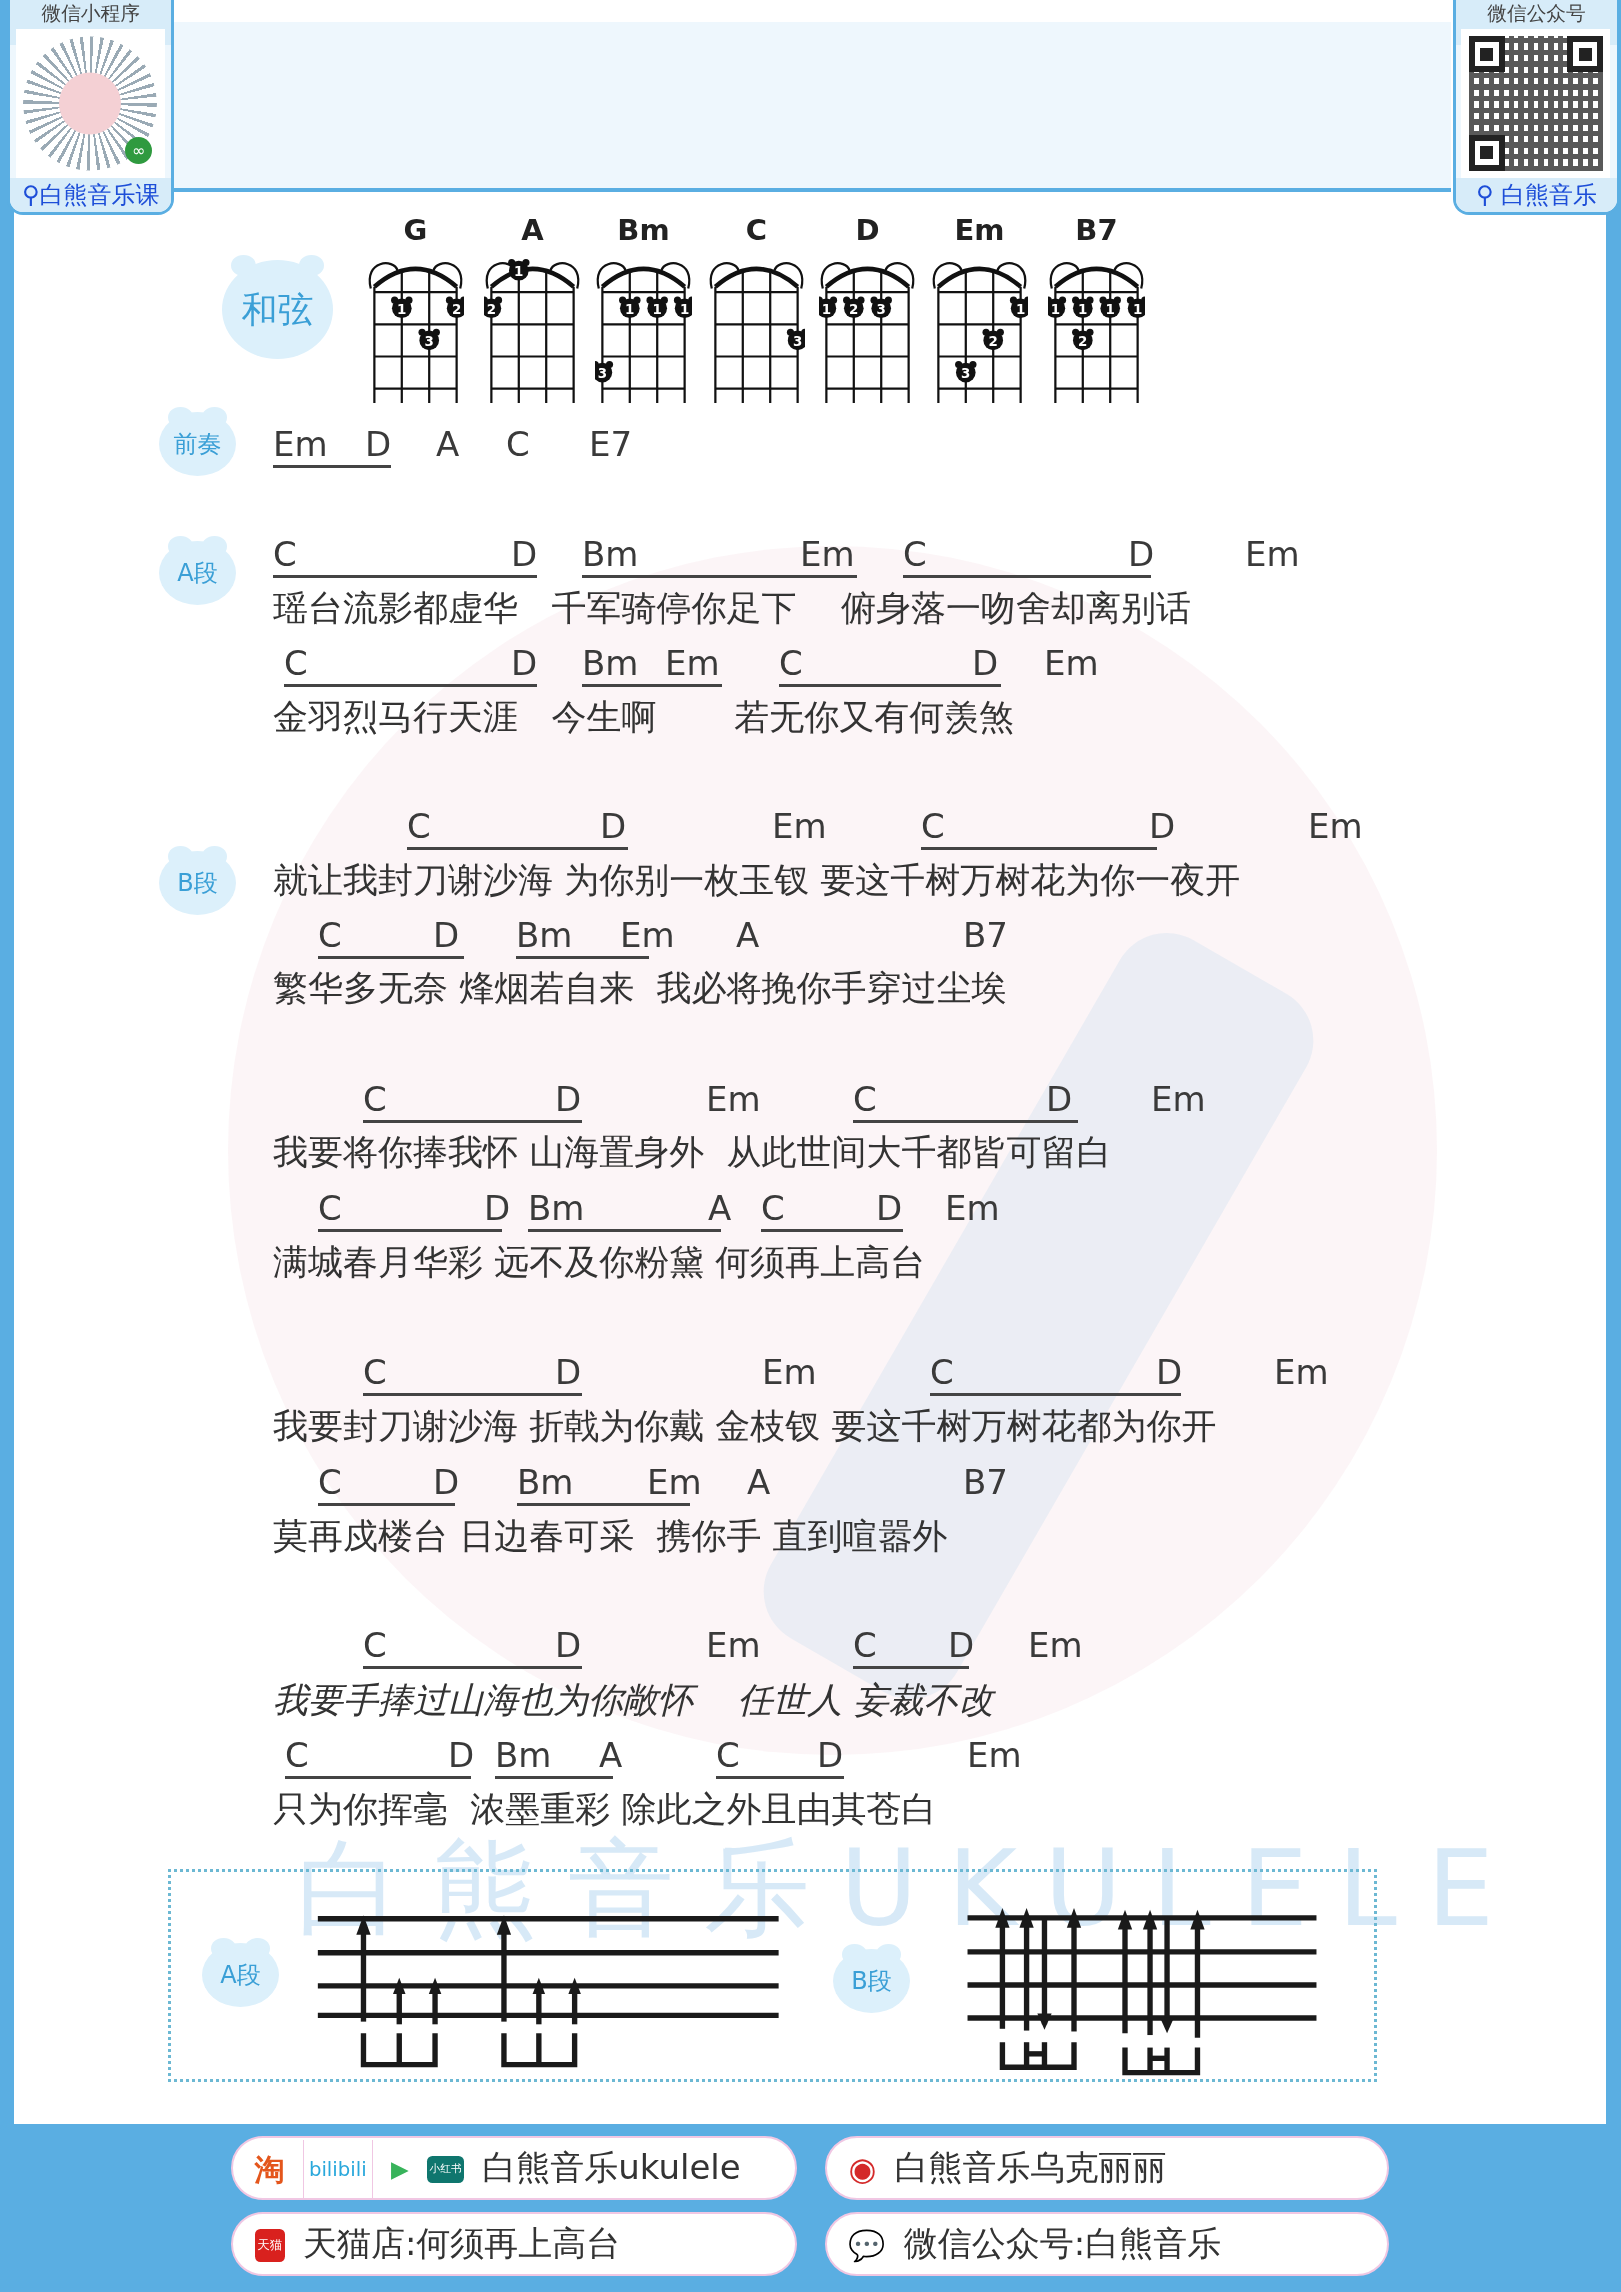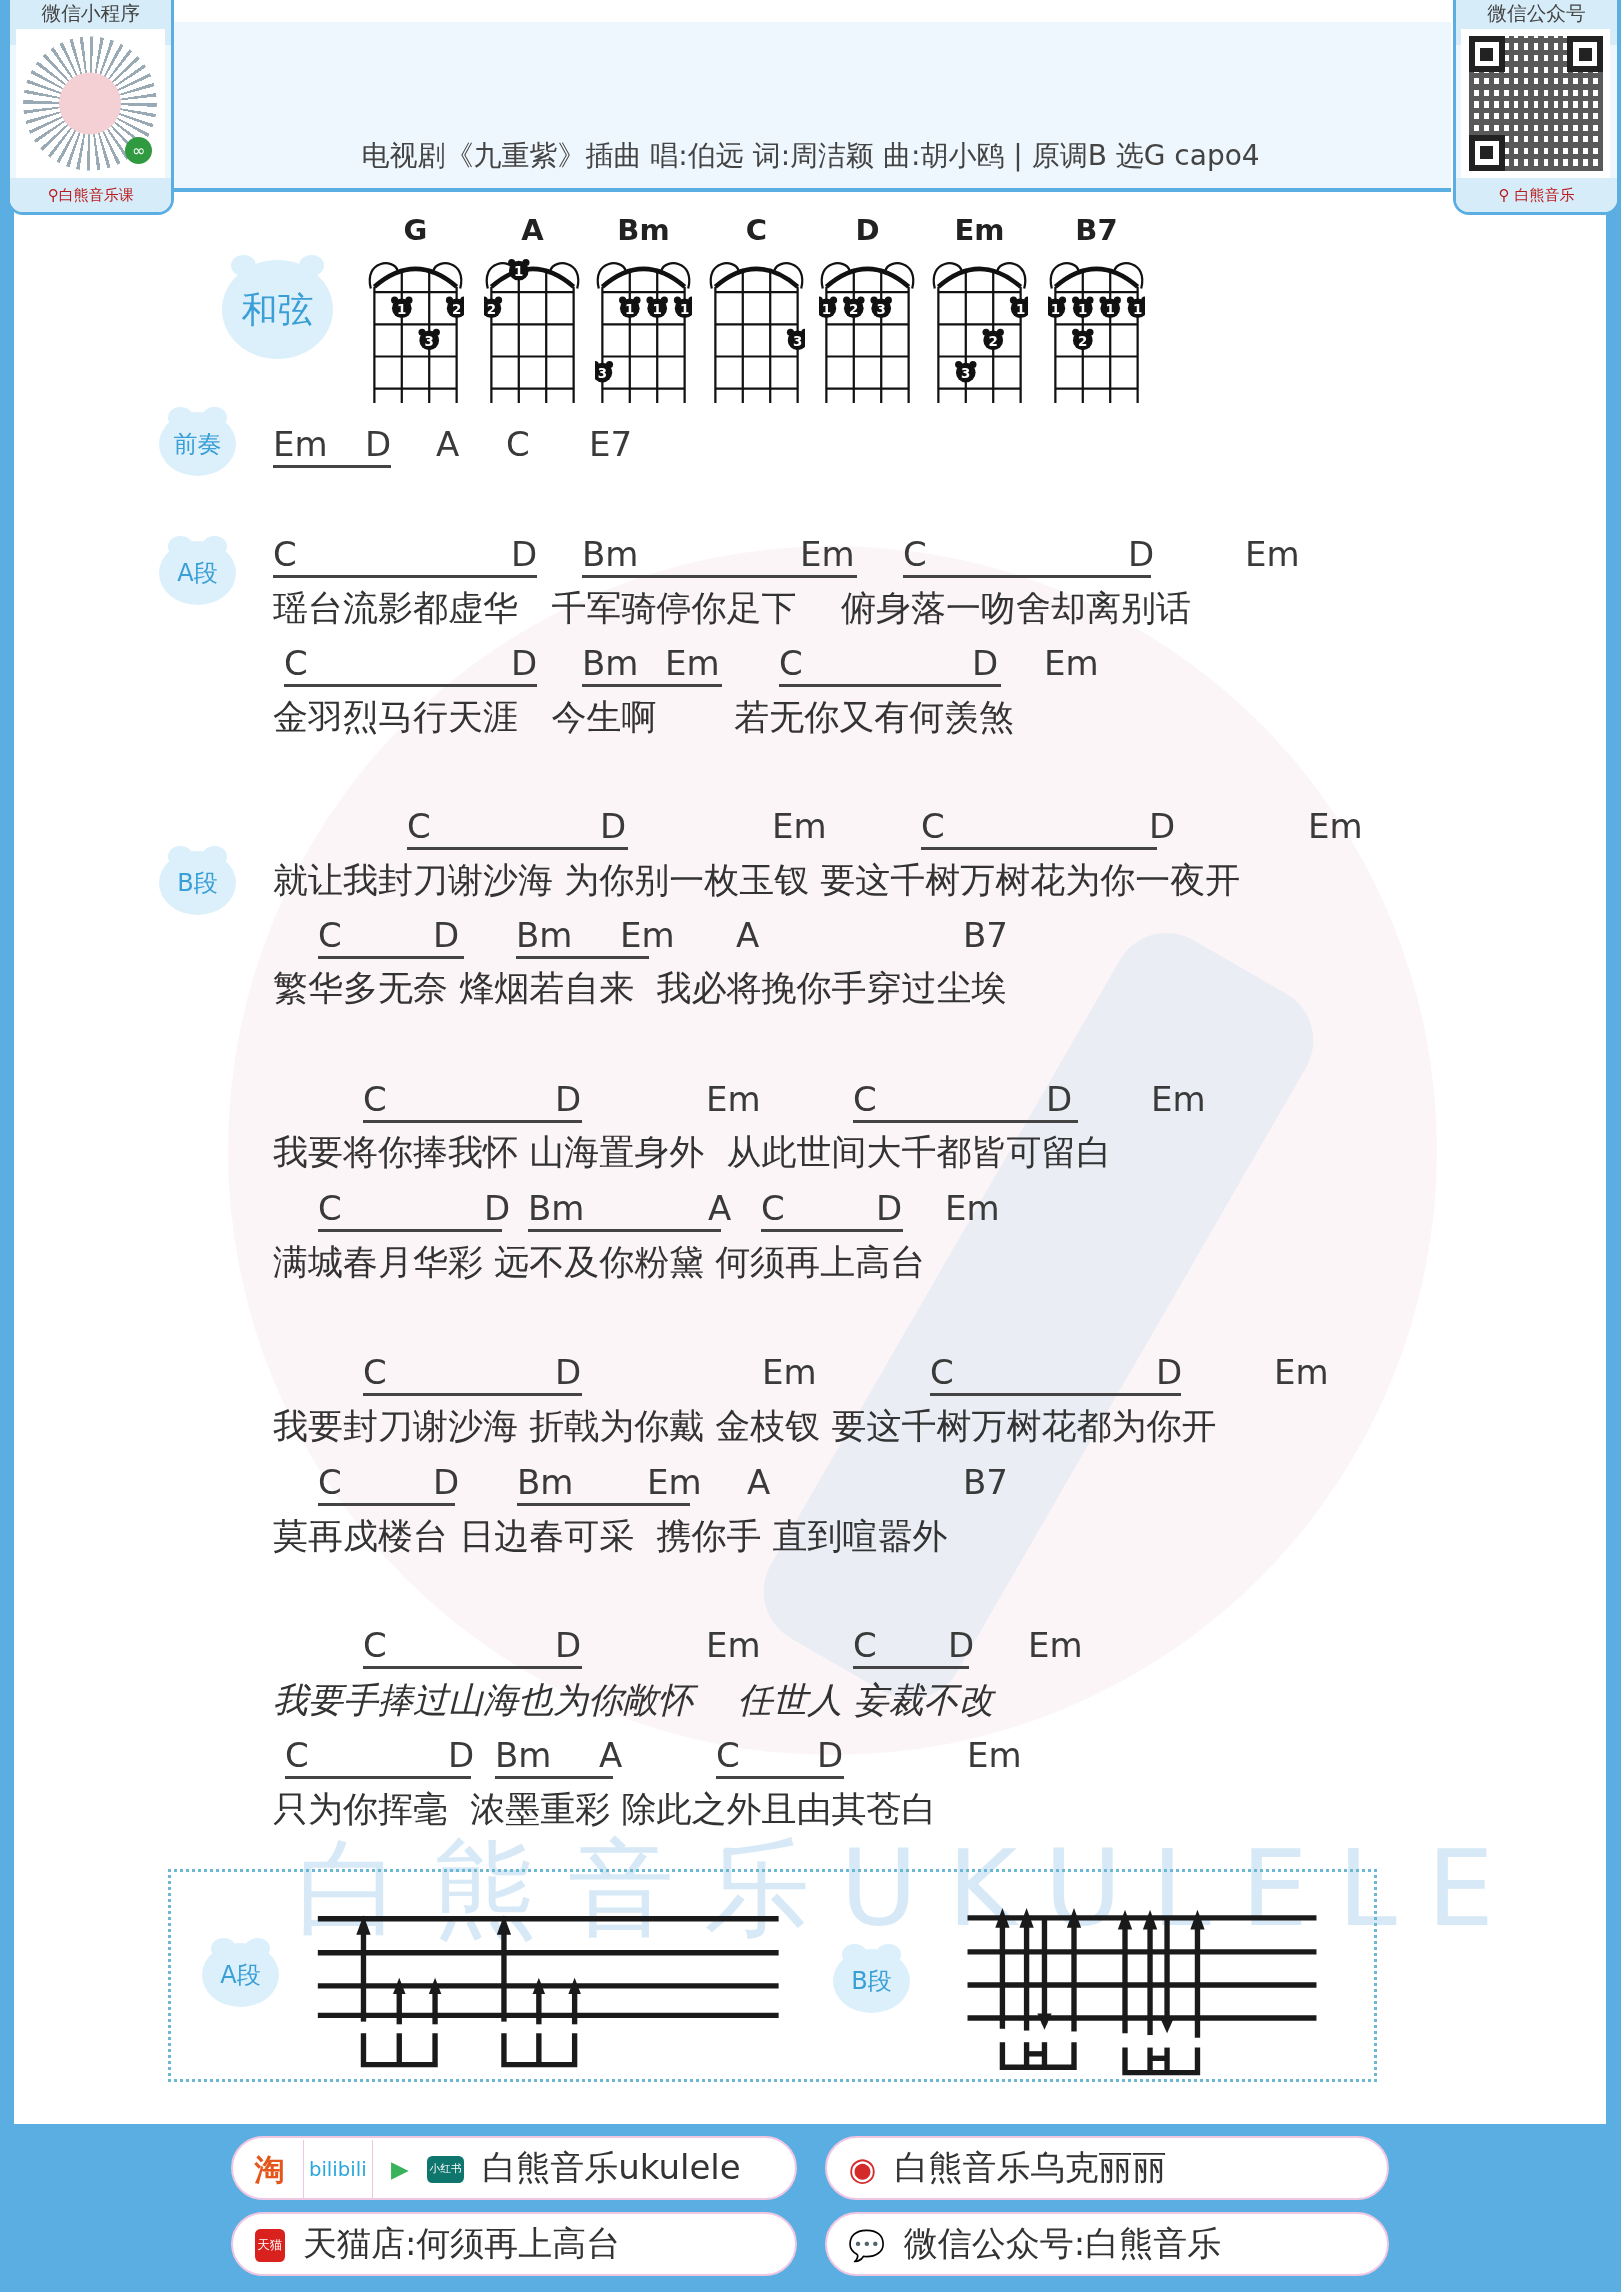--- a/index.html
+++ b/index.html
@@ -10,21 +10,21 @@
   .top-band { position: absolute; left: 0; top: 0; width: 1621px; height: 21.5px; background: #5aaee2; }
   .header { position: absolute; left: 170px; top: 21.5px; width: 1281px; height: 170px; background: #eef7fd; border-bottom: 4.5px solid #5aaee2; }
   .title { position: absolute; left: 0; width: 100%; top: 18px; text-align: center; font-size: 63px; font-weight: bold; color: #333; letter-spacing: 3.6px; }
   .subtitle { position: absolute; left: 0; width: 100%; top: 115px; text-align: center; font-size: 28px; color: #444; }
 
   .qr-card { position: absolute; top: 0; width: 167px; height: 215px; background: #eef7fd; border: 3.6px solid #5aaee2; border-top: none; border-radius: 0 0 16px 16px; }
   .qr-card.left { left: 7.2px; }
   .qr-card.right { left: 1453px; }
   .qr-card .cap { position: absolute; top: 0; left: 0; width: 100%; height: 45px; text-align: center; font-size: 19.7px; color: #444; line-height: 27px; background: #d7ecf9; }
   .qr-card .qr-img { position: absolute; top: 29px; left: 5.4px; width: 149px; height: 149px; background: #fff; }
-  .qr-card .foot { position: absolute; bottom: 0; left: 0; width: 100%; height: 34px; text-align: center; font-size: 15px; color: #b91c1c; line-height: 34px; background: #d7ecf9; border-radius: 0 0 12.5px 12.5px; }
+  .qr-card .foot { position: absolute; bottom: 0; left: 0; width: 100%; height: 34px; text-align: center; font-size: 24px; color: #1d4ed8; line-height: 34px; background: #d7ecf9; border-radius: 0 0 12.5px 12.5px; }
 
   .mini-code { position: absolute; inset: 7.2px; border-radius: 50%; background: radial-gradient(circle, #f4d0d4 0 32%, transparent 33%), repeating-conic-gradient(#9aaab5 0 3deg, transparent 3deg 9deg); -webkit-mask: radial-gradient(circle, #000 0 70%, transparent 71%); mask: radial-gradient(circle, #000 0 70%, transparent 71%); }
   .mini-badge { position: absolute; right: 12.5px; bottom: 14.3px; width: 27px; height: 27px; border-radius: 50%; background: #2f9a3f; color: #fff; font-size: 16px; text-align: center; line-height: 27px; }
   .qr-grid { position: absolute; inset: 7.2px; background:
       repeating-linear-gradient(90deg, #222 0 5.4px, transparent 5.4px 9.9px),
       repeating-linear-gradient(0deg, #222 0 5.4px, transparent 5.4px 11.6px);
       opacity: 0.75; }
   .qr-finder { position: absolute; width: 36px; height: 36px; border: 6.3px solid #222; background: #fff; }
   .qr-finder::after { content: ""; position: absolute; inset: 5.4px; background: #222; }
 
@@ -62,21 +62,20 @@
 </head>
 <body>
 
 <div class="top-band"></div>
 <div class="page"></div>
 
 <div class="wm-circle"></div>
 <div class="wm-neck"></div>
 
 <div class="header">
-  <div class="subtitle">电视剧《九重紫》插曲 唱:伯远 词:周洁颖 曲:胡小鸥 |    原调B 选G  capo4</div>
 </div>
 
 <div class="qr-card left">
   <div class="cap">微信小程序</div>
   <div class="qr-img">
     <div class="mini-code"></div>
     <div class="mini-badge">∞</div>
   </div>
   <div class="foot">
     <span>⚲</span><span>白熊音乐课</span>

